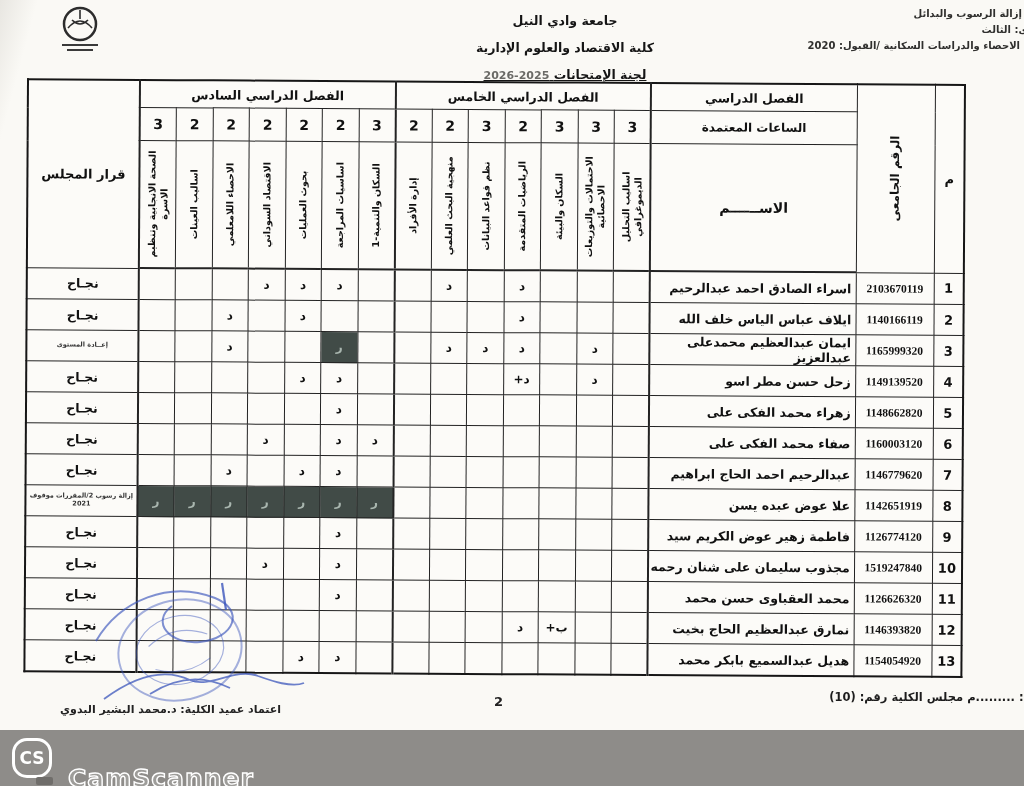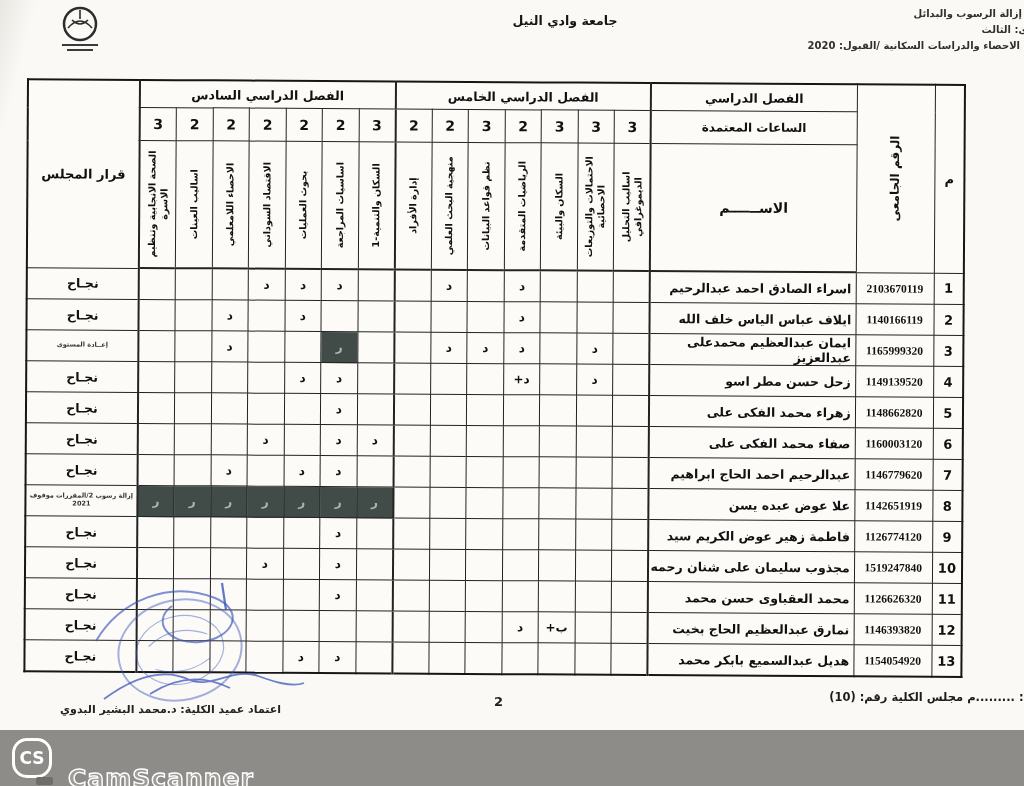--- a/index.html
+++ b/index.html
@@ -98,20 +98,25 @@
   <div class="shade-tr"></div>
 
   <svg class="emblem" width="60" height="52" viewBox="0 0 60 52">
     <circle cx="30" cy="20" r="16" fill="none" stroke="#2c2c2c" stroke-width="2.5"></circle>
     <path d="M18 24 q12 -14 24 0 M22 16 q8 8 16 0 M30 6 v9" fill="none" stroke="#2c2c2c" stroke-width="1.6"></path>
     <path d="M12 41 h36 M17 46 h26" stroke="#3a3a3a" stroke-width="2"></path>
   </svg>
 
   <div class="doc-header">
     <div>جامعة وادي النيل</div>
+    <div>كلية الاقتصاد والعلوم الإدارية</div>
+    <div class="committee">
+      <span>لجنة الإمتحانات</span>
+      <span class="yrs" dir="ltr">2026-2025</span>
+    </div>
   </div>
 
   <div class="meta">
     <div>النتيجة: إزالة الرسوب والبدائل</div>
     <div>المستوى: الثالث</div>
     <div>تخصص: الاحصاء والدراسات السكانية /القبول: 2020</div>
   </div>
 
   <div class="table-wrap">
     <table id="grades">

